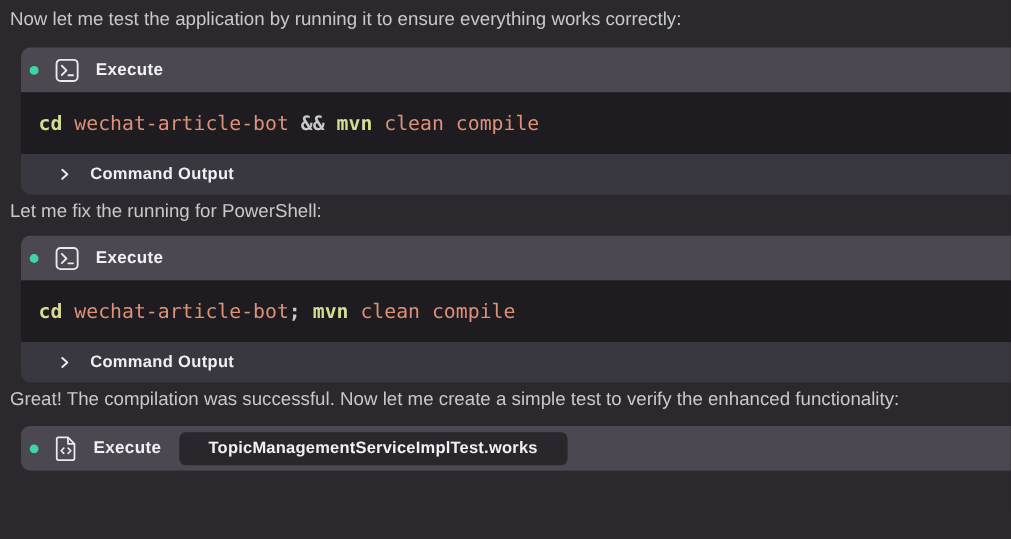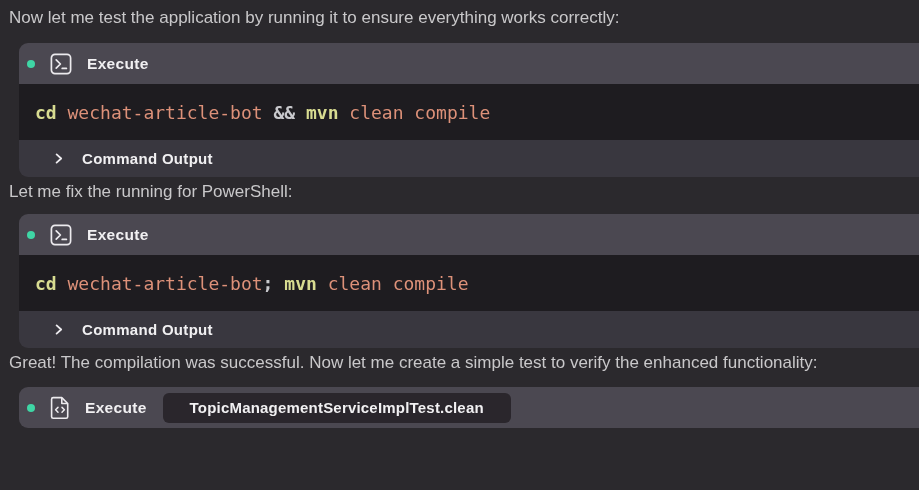--- a/index.html
+++ b/index.html
@@ -137,15 +137,15 @@
     <span class="dot"></span>
     <span class="icon">
       <svg width="20" height="24" viewBox="0 0 20 24" fill="none">
         <path d="M3.2 1.6h8.6l5.9 5.9v13.2c0 .9-.7 1.6-1.6 1.6H3.2c-.9 0-1.6-.7-1.6-1.6V3.2c0-.9.7-1.6 1.6-1.6z" stroke="#eceaee" stroke-width="1.6" stroke-linejoin="round"></path>
         <path d="M11.8 1.9v5.6h5.6" stroke="#eceaee" stroke-width="1.6" stroke-linejoin="round"></path>
         <path d="M8 11.4l-2.4 2.4L8 16.2" stroke="#eceaee" stroke-width="1.5" stroke-linecap="round" stroke-linejoin="round"></path>
         <path d="M12 11.4l2.4 2.4-2.4 2.4" stroke="#eceaee" stroke-width="1.5" stroke-linecap="round" stroke-linejoin="round"></path>
       </svg>
     </span>
     <span class="tool-label">Execute</span>
-    <span class="file-pill">TopicManagementServiceImplTest.clean</span>
+    <span class="file-pill">TopicManagementServiceImplTest.works</span>
   </header>
 </section>
 
 </body></html>

